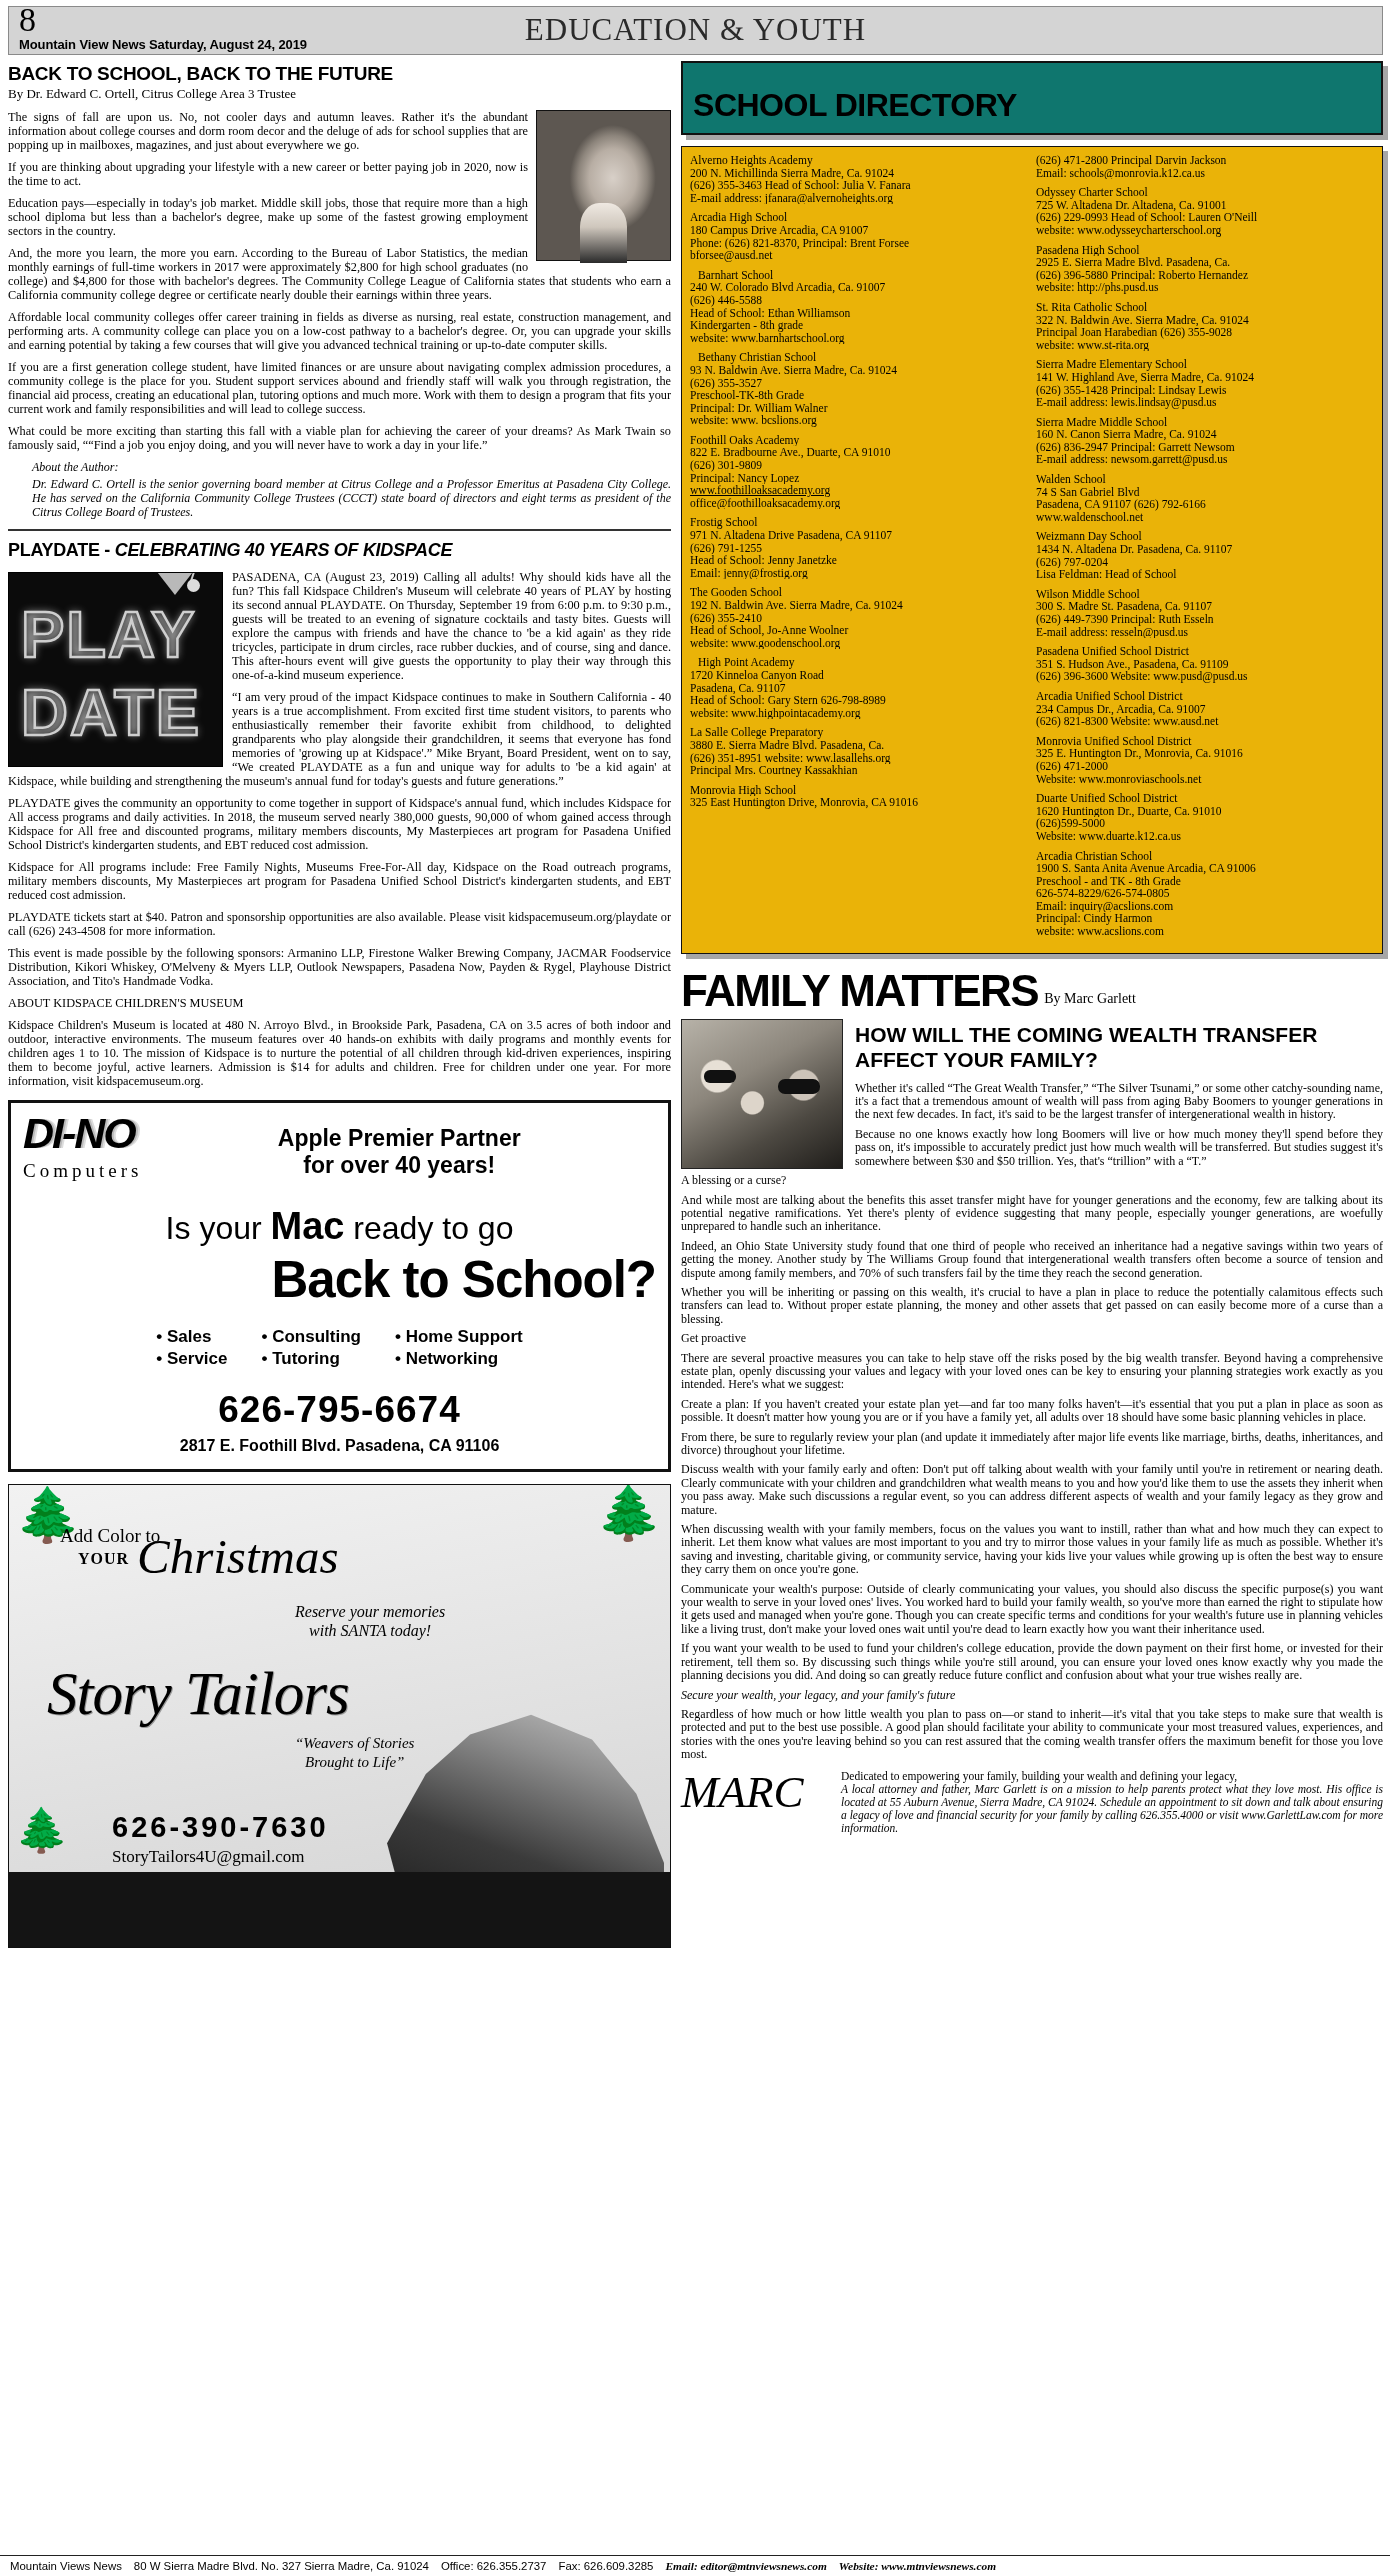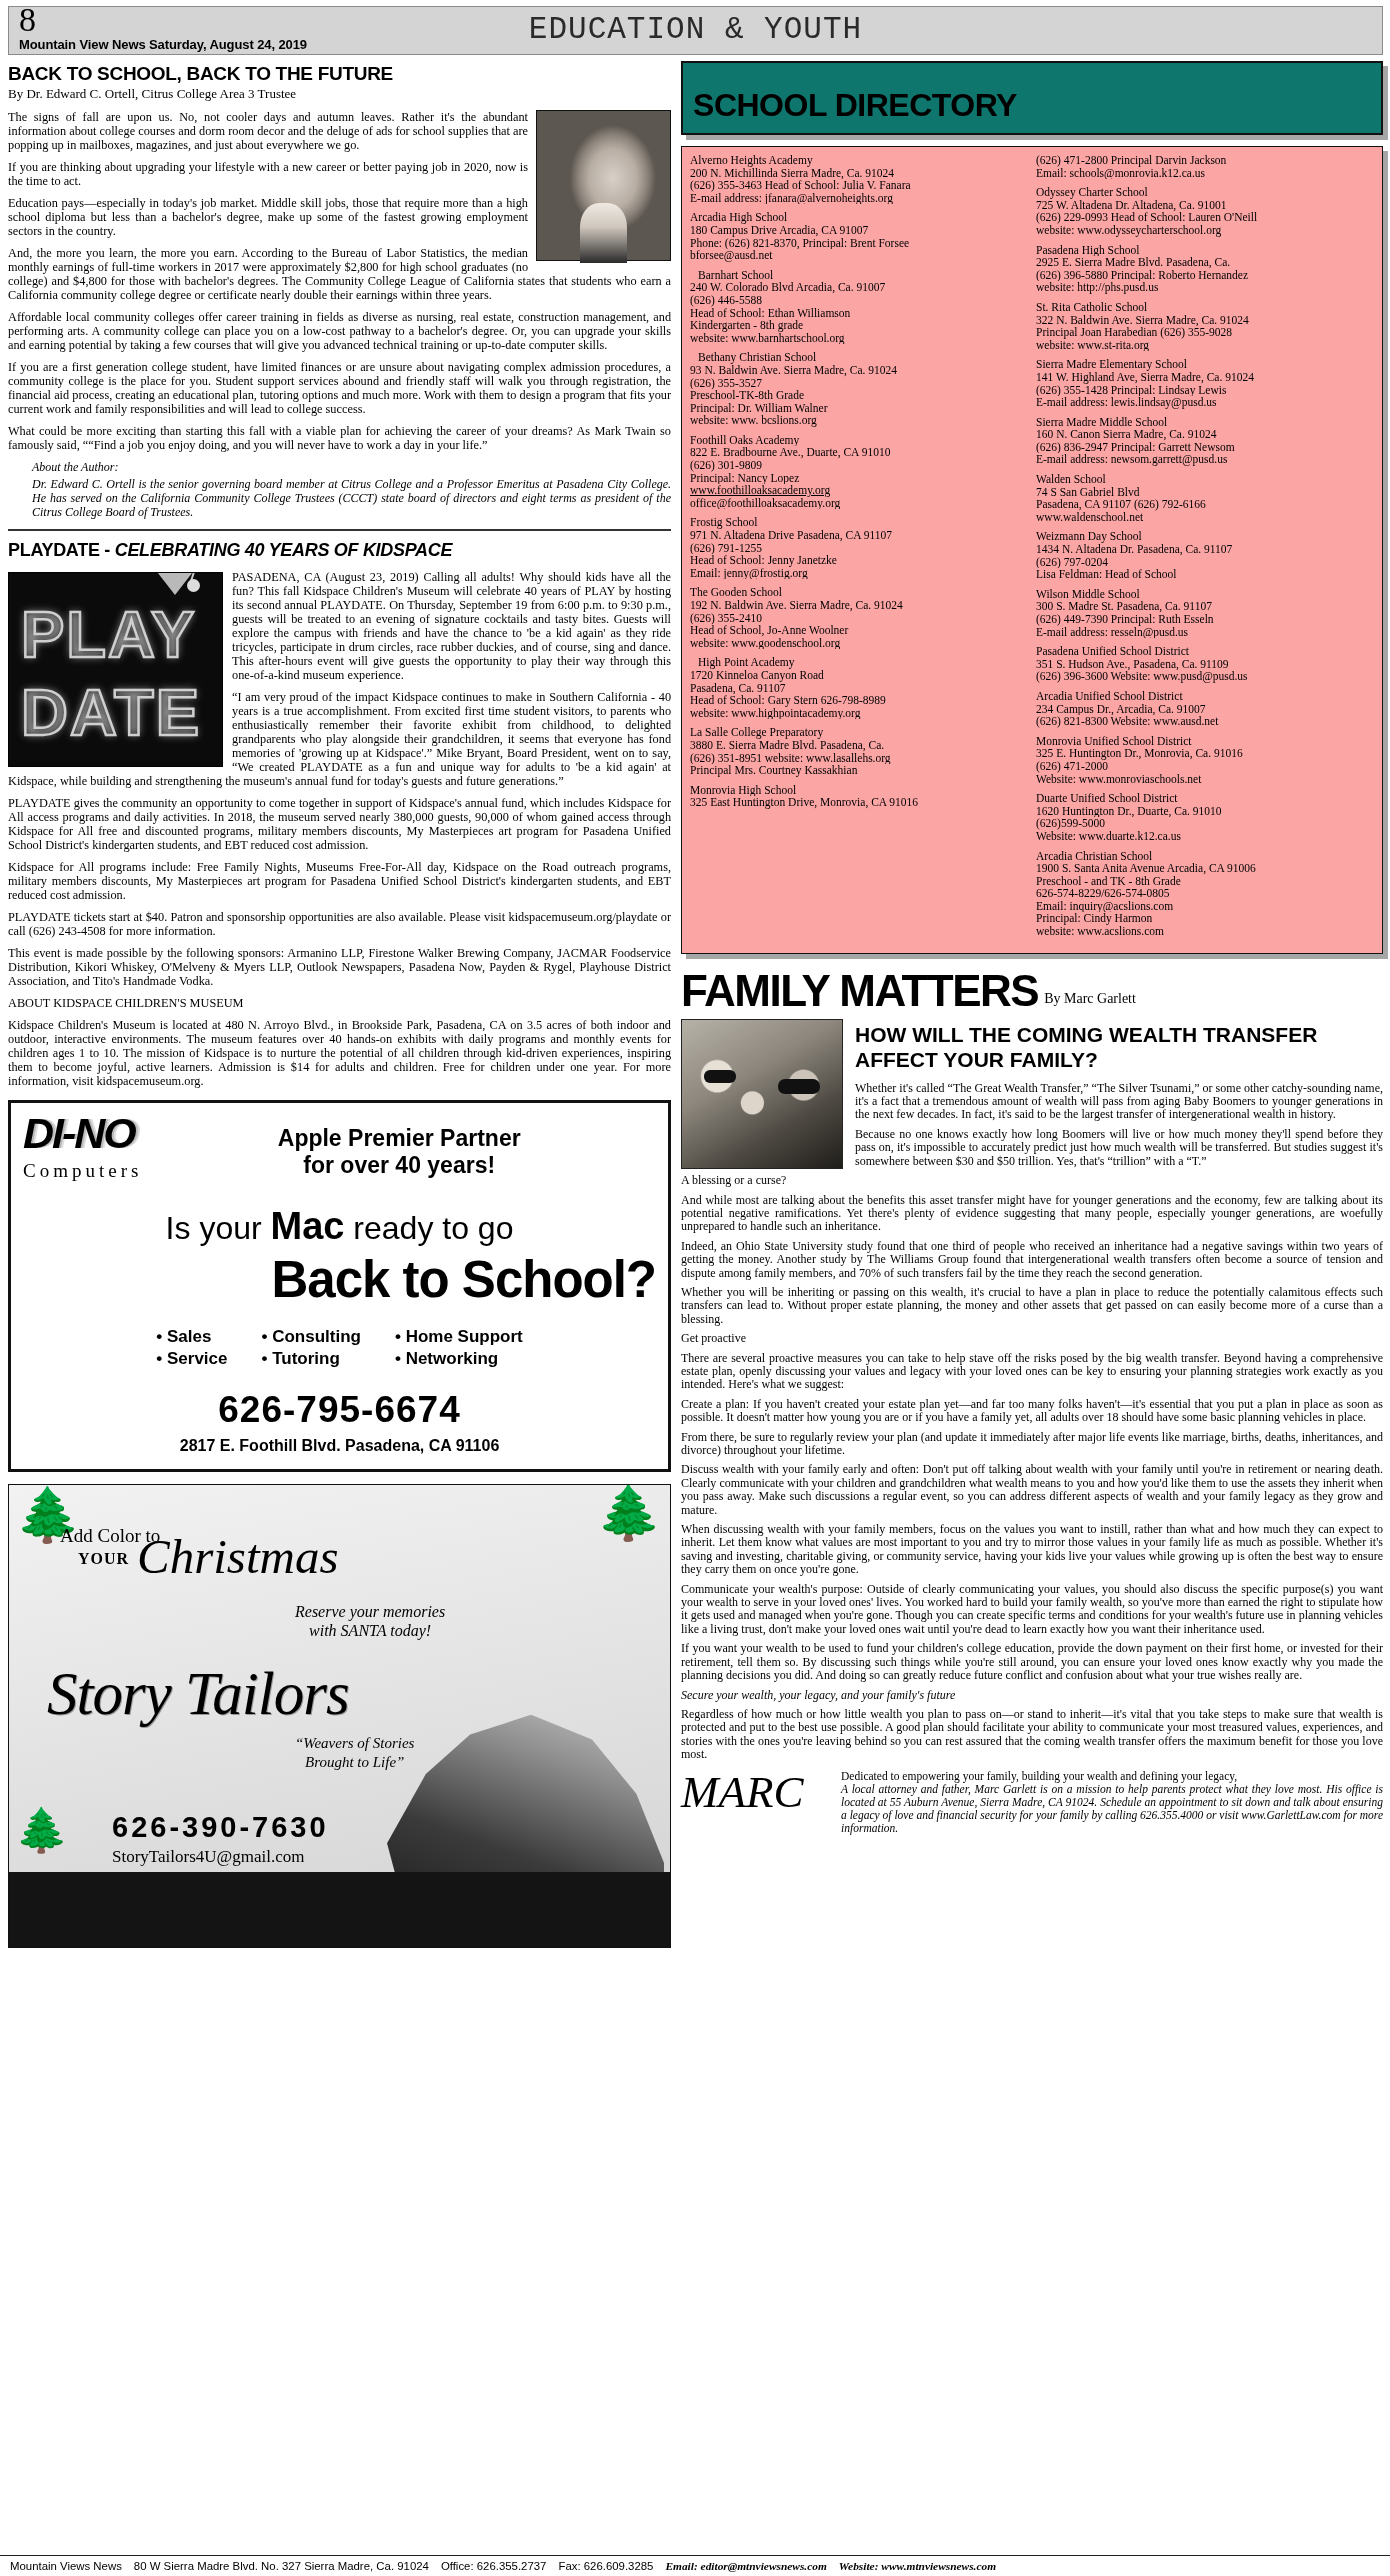--- a/index.html
+++ b/index.html
@@ -23,21 +23,21 @@
     position:absolute; left:10px; top:-4px;
     font-family:"Liberation Serif", serif; font-size:34px; line-height:34px;
   }
   .mh-paper {
     position:absolute; left:10px; top:30px;
     font-family:"Liberation Sans", sans-serif; font-weight:bold; font-size:13px;
     letter-spacing:-0.1px;
   }
   .mh-section {
     position:absolute; left:0; right:0; top:5px; text-align:center;
-    font-family:Liberation Mono, monospace; font-size:31px; letter-spacing:1px;
+    font-family:Liberation Serif, serif; font-size:31px; letter-spacing:1px;
     color:#2a2a2a;
   }
 
   
   .cols { display:flex; gap:10px; }
   .col-left { width:664px; }
   .col-right { width:703px; }
 
   
   .hl-bts {
@@ -145,21 +145,21 @@
   .st-band { position:absolute; left:0; right:0; bottom:0; height:75px; background:#141414; }
 
   
   .sd-banner {
     background:#0f766e; border:2px solid #111; padding:20px 10px 5px 10px;
     box-shadow:5px 5px 0 rgba(0,0,0,.35);
     font-family:"Liberation Sans", sans-serif; font-weight:bold;
     font-size:32px; letter-spacing:-0.5px; line-height:45px;
   }
   .sd-box {
-    margin-top:11px; background:#fca5a5; border:1px solid #111;
+    margin-top:11px; background:#eab308; border:1px solid #111;
     box-shadow:5px 5px 0 rgba(0,0,0,.35);
     padding:7px 8px 8px 8px; display:flex; gap:8px;
   }
   .sd-col { width:50%; font-size:11.5px; line-height:12.6px; }
   .sd-entry { margin-bottom:7px; }
   .sd-entry .ln { display:block; white-space:nowrap; overflow:hidden; }
   .sd-entry .ln.u { text-decoration:underline; }
   .sd-entry.ind .ln:first-child { padding-left:8px; }
 
   

